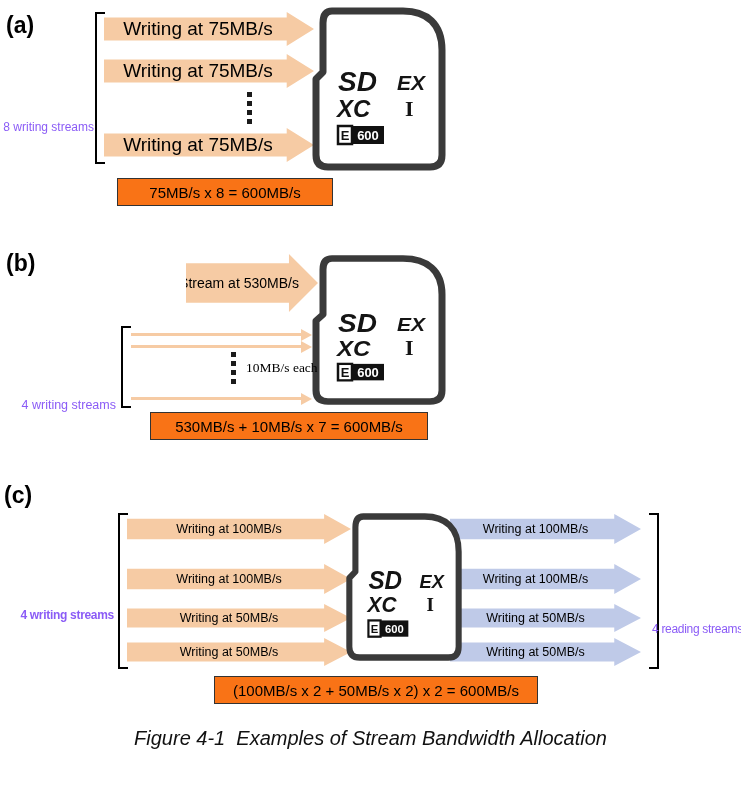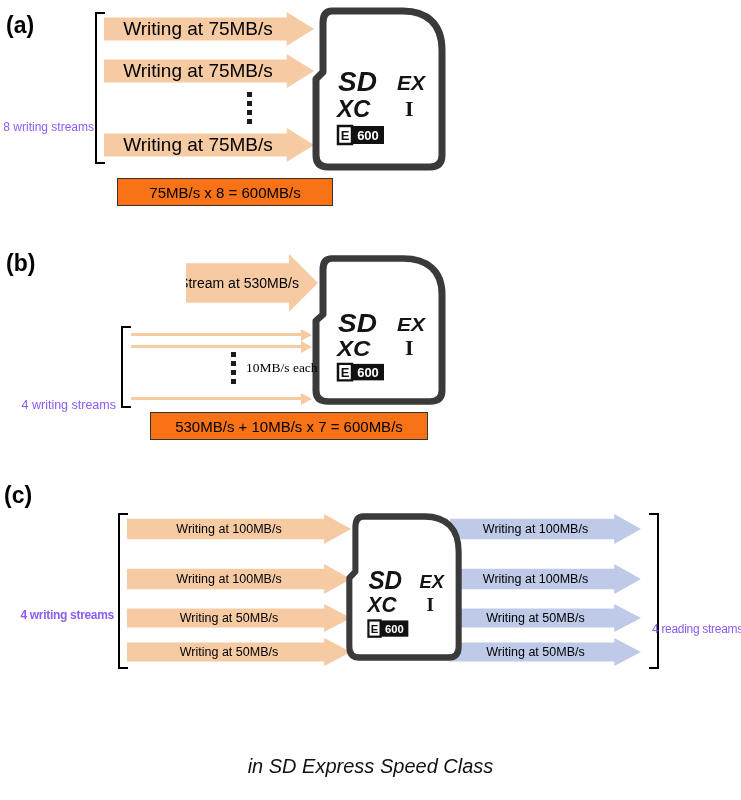--- a/index.html
+++ b/index.html
@@ -167,16 +167,17 @@
   <div class="abs block-arrow blue" style="left:450px; top:604px; width:191px; height:28px; --hx:86%;">
     <span class="arrow-text-sm">Writing at 50MB/s</span>
   </div>
   <div class="abs block-arrow blue" style="left:450px; top:638px; width:191px; height:28px; --hx:86%;">
     <span class="arrow-text-sm">Writing at 50MB/s</span>
   </div>
 
   <div class="abs bracket-r" style="left:649px; top:513px; height:152px;"></div>
   <div class="abs stream-label" style="left:652px; top:582px; letter-spacing:-0.3px;">4 reading streams</div>
 
+  <div class="abs formula" style="left:214px; top:676px; width:322px; height:26px;">(100MB/s x 2 + 50MB/s x 2) x 2 = 600MB/s</div>
 
-  <div class="abs caption-line" style="top:755px;">in SD Express Speed Class</div>
+  <div class="abs caption-line" style="top:727px;">Figure 4-1  Examples of Stream Bandwidth Allocation</div>
 
 </div>
 
 </body></html>

